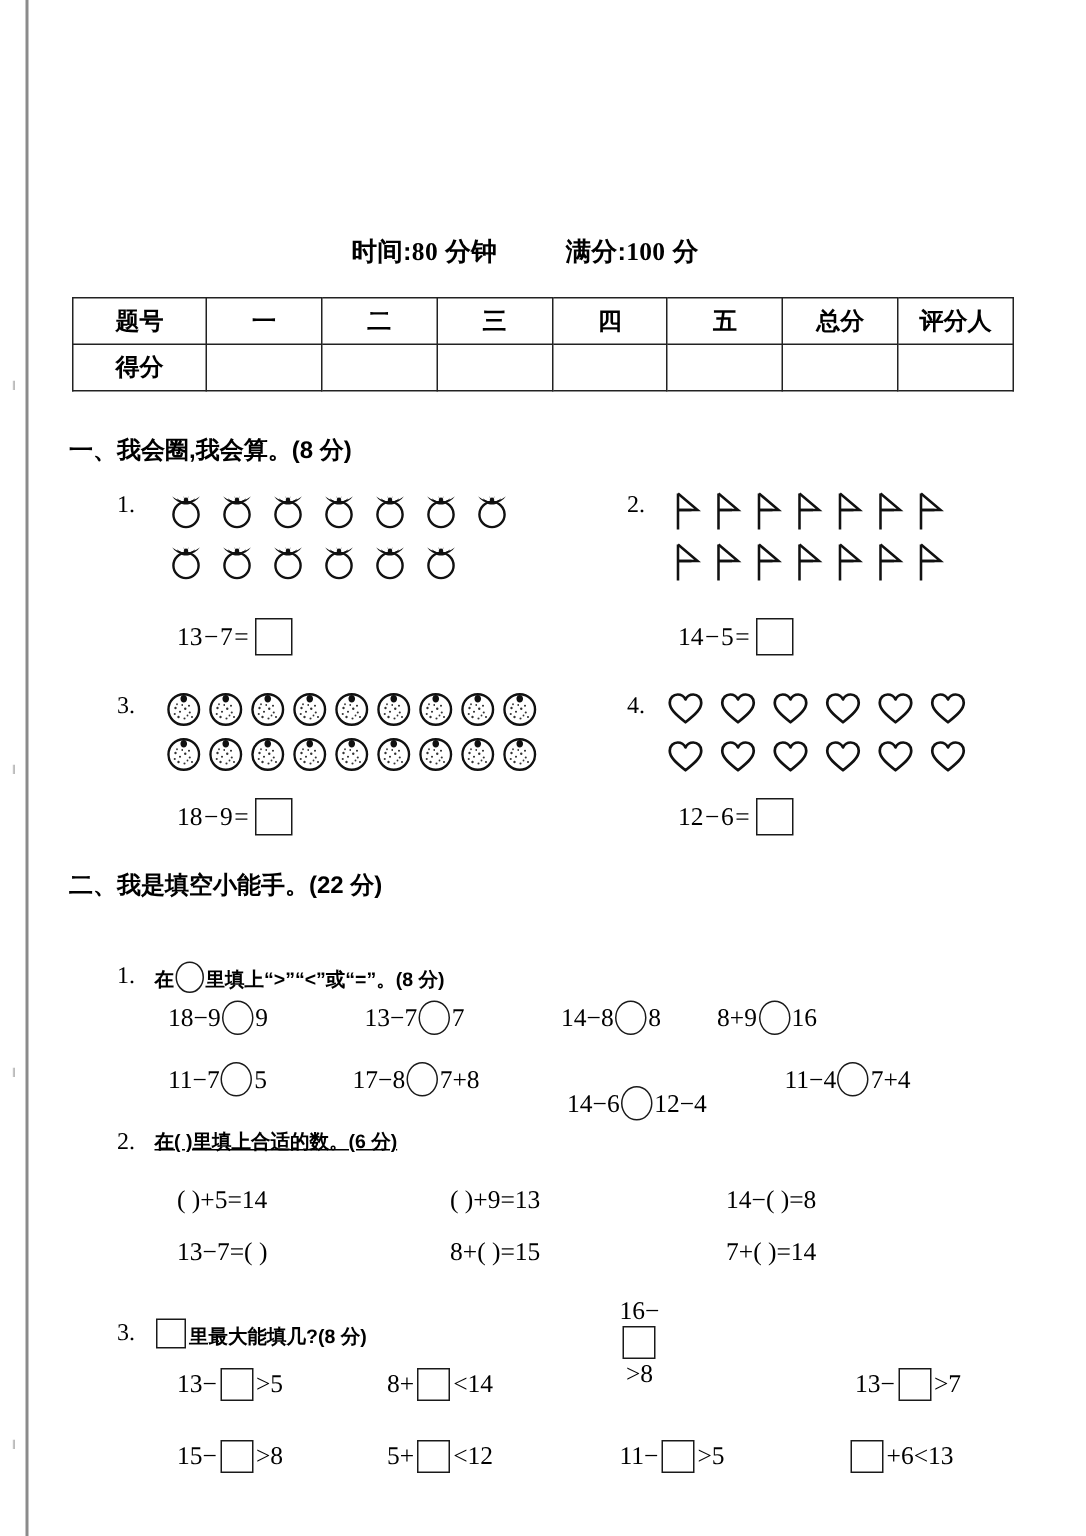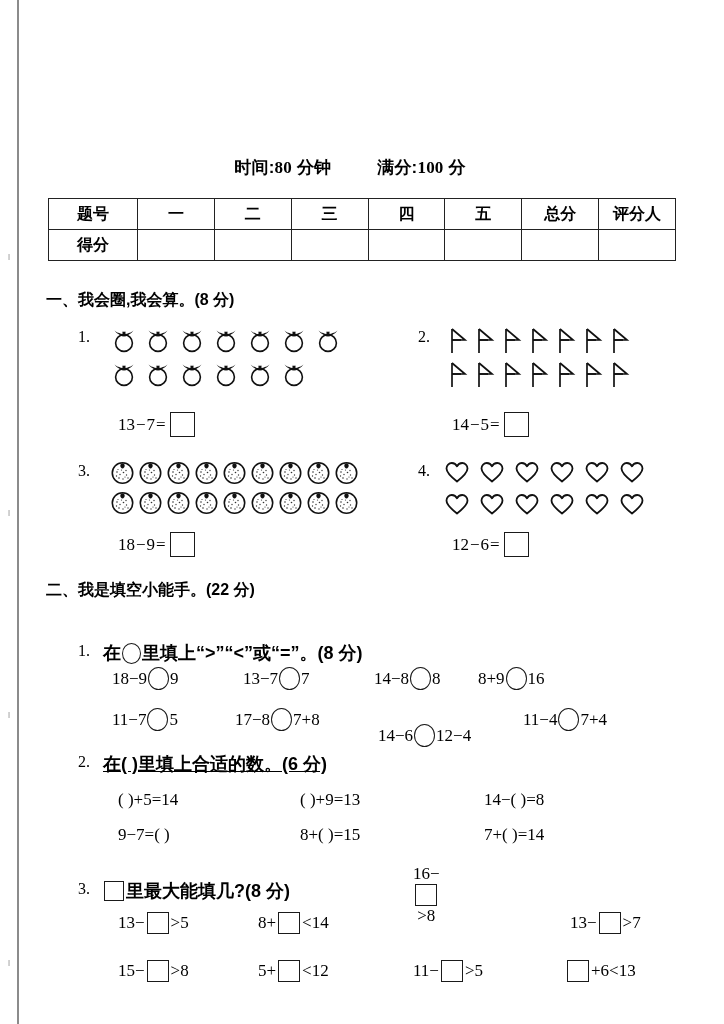--- a/index.html
+++ b/index.html
@@ -98,21 +98,21 @@
   .qnum {
     position: absolute;
     font-family: "Liberation Serif", serif;
     font-size: 16px;
   }
 
   .sub-heading {
     position: absolute;
     font-family: "Liberation Sans", sans-serif;
     font-weight: bold;
-    font-size: 18px;
+    font-size: 13px;
     white-space: nowrap;
   }
 
   
   .eq {
     position: absolute;
     font-family: "Liberation Serif", "DejaVu Serif", serif;
     font-size: 17px;
     white-space: nowrap;
     display: flex;
@@ -956,21 +956,21 @@
       <span>7+4</span>
   </div>
 
   <div class="qnum" style="left:78px; top:753px;">2.</div>
   <div class="sub-heading" style="left:103px; top:752px;text-decoration:underline;">在(        )里填上合适的数。(6 分)</div>
 
   <div class="eq" style="left:118px; top:790px;">(        )+5=14</div>
   <div class="eq" style="left:300px; top:790px;">(        )+9=13</div>
   <div class="eq" style="left:484px; top:790px;">14−(        )=8</div>
 
-  <div class="eq" style="left:118px; top:825px;">9−7=(        )</div>
+  <div class="eq" style="left:118px; top:825px;">13−7=(        )</div>
   <div class="eq" style="left:300px; top:825px;">8+(        )=15</div>
   <div class="eq" style="left:484px; top:825px;">7+(        )=14</div>
 
   <div class="qnum" style="left:78px; top:880px;">3.</div>
   <div class="sub-heading" style="left:102px; top:879px;">
     <span class="ansbox inline-tiny"></span><span>里最大能填几?(8 分)</span>
   </div>
 
   <div class="eq" style="left:118px; top:912px;">
     <span>13−</span>

